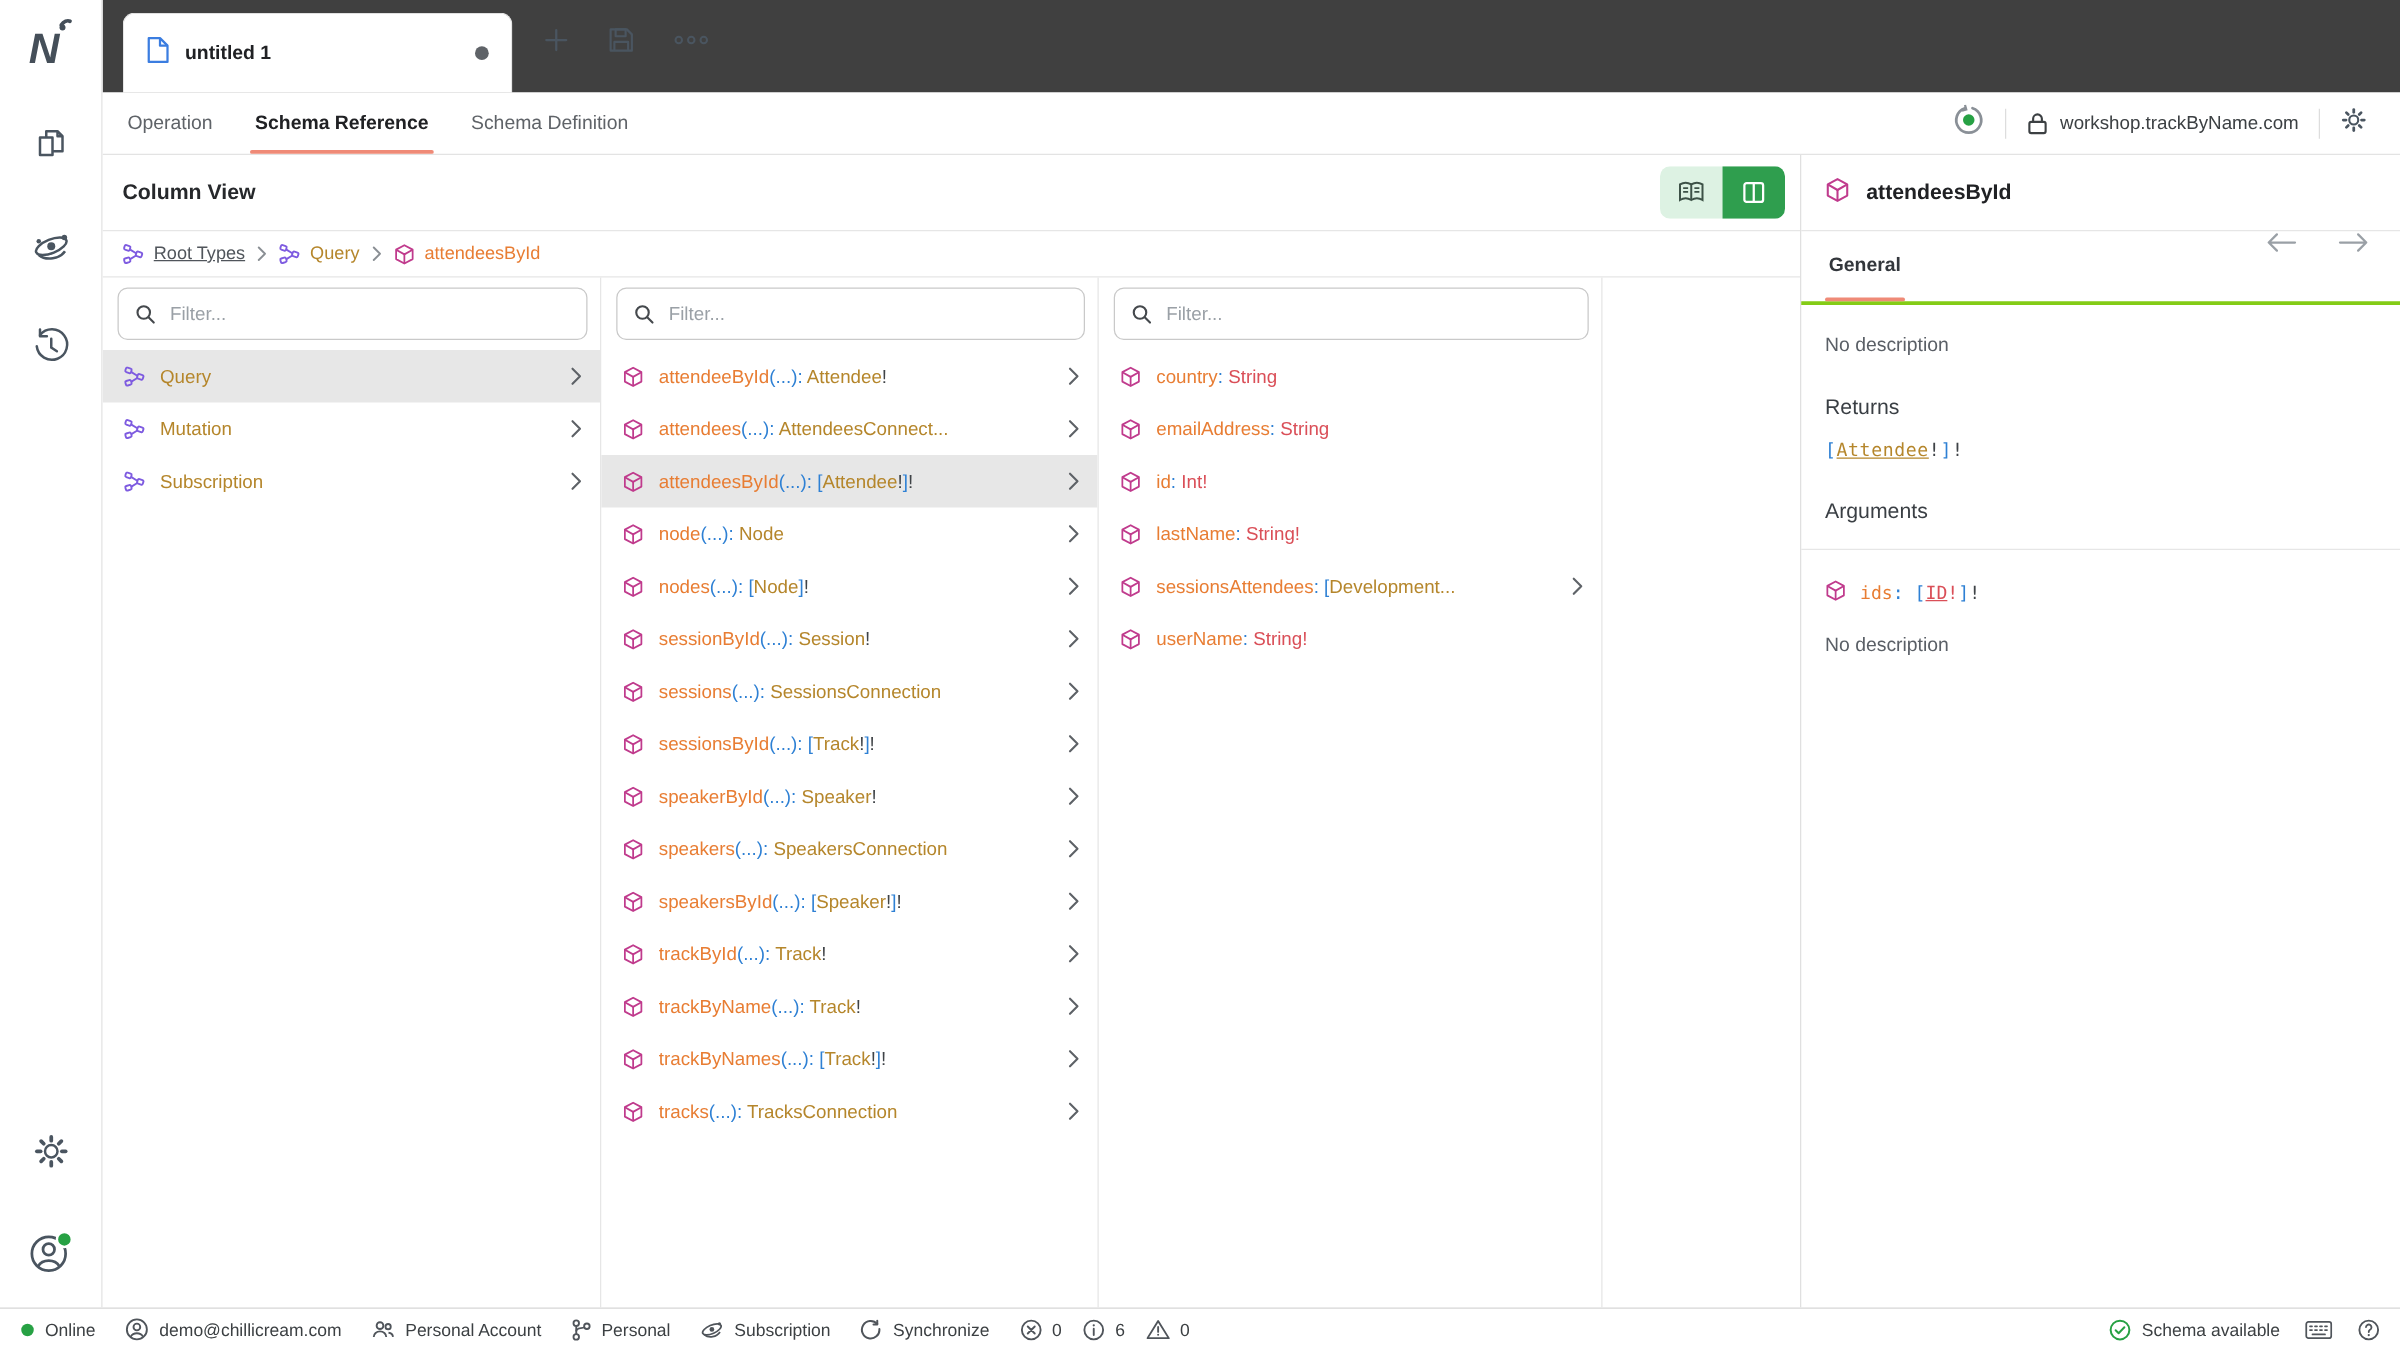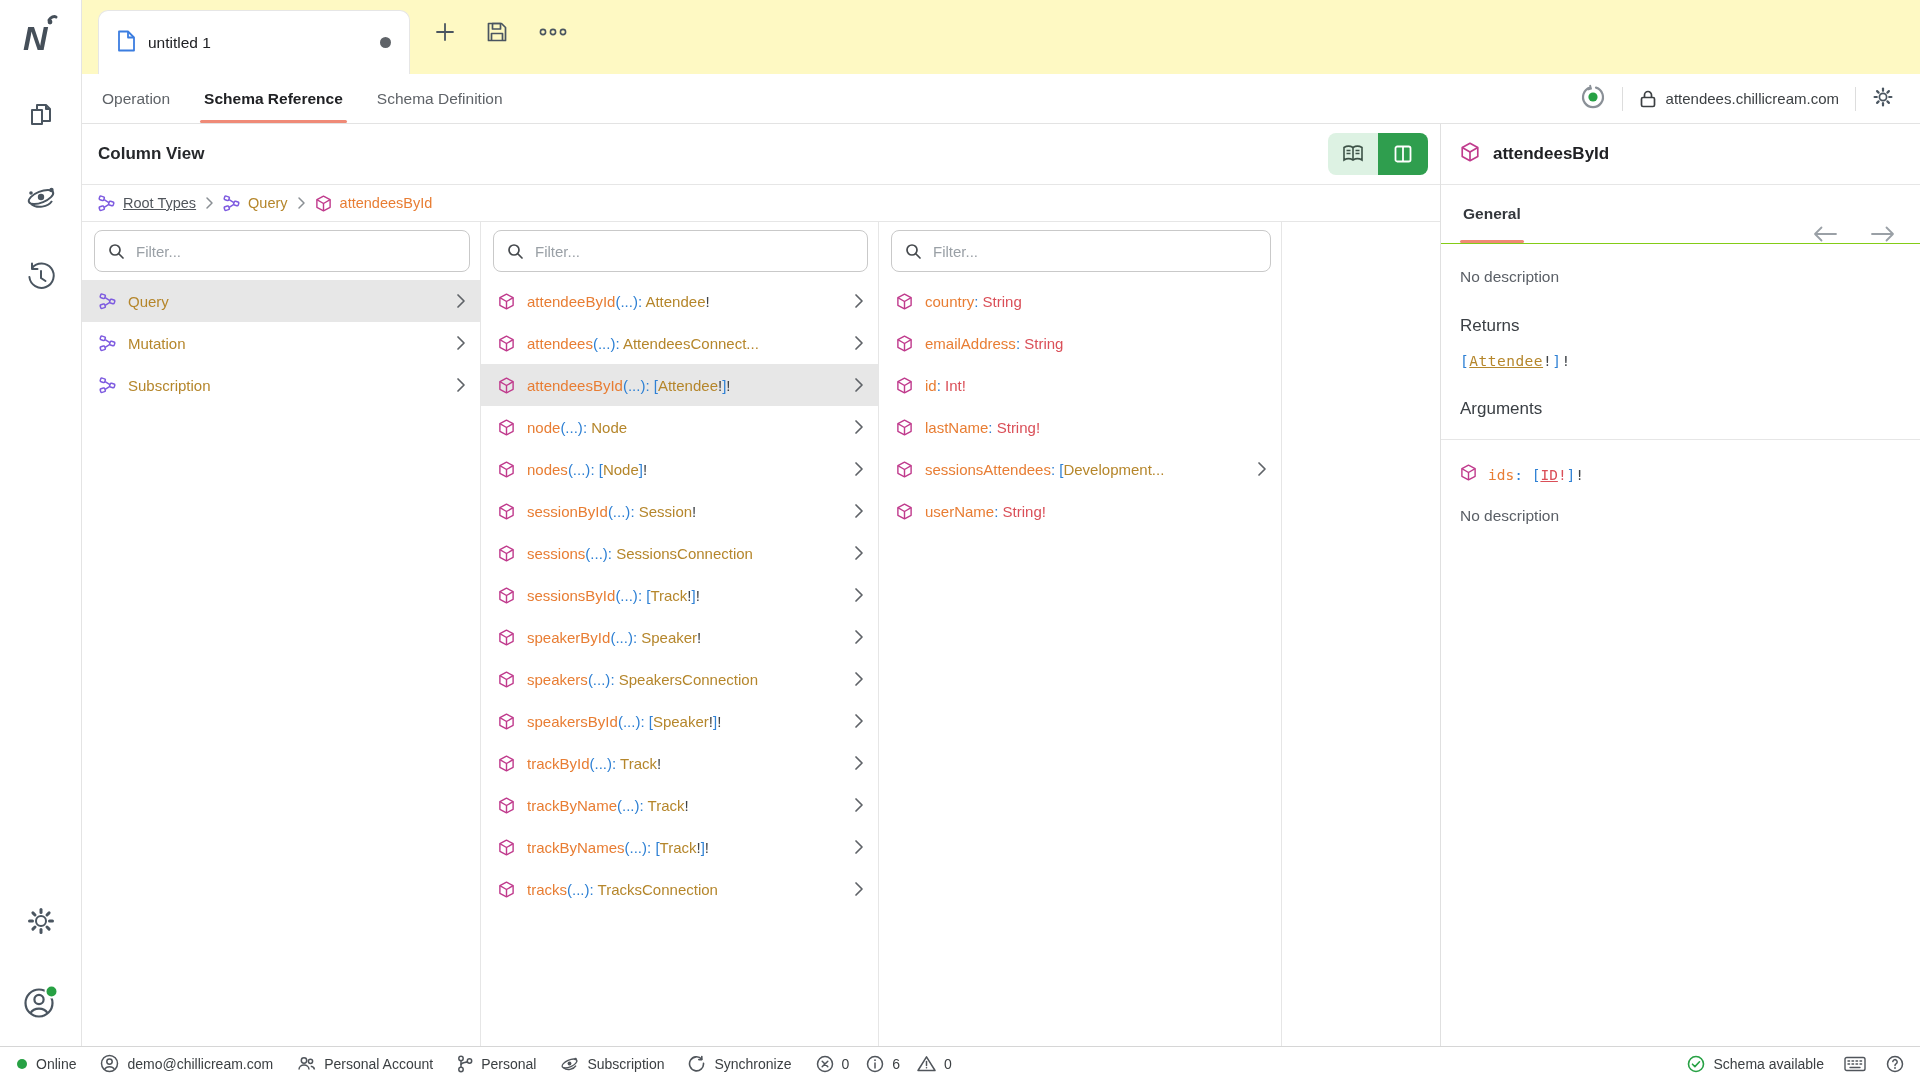--- a/index.html
+++ b/index.html
@@ -7,21 +7,21 @@
     font-family:"Liberation Sans", sans-serif; color:#26282b; }
   body { position:relative; }
 
   
   .sidebar { position:absolute; left:0; top:0; width:82px; bottom:34px;
     background:#fff; border-right:1px solid #e4e4e4; z-index:5; }
   .side-ic { position:absolute; left:50%; transform:translateX(-50%); cursor:pointer;
     display:flex; align-items:center; justify-content:center; }
 
   
-  .tabstrip { position:absolute; left:82px; right:0; top:0; height:74px; background:#fef9c3; }
+  .tabstrip { position:absolute; left:82px; right:0; top:0; height:74px; background:#404040;font-weight:bold; }
   .doc-tab { position:absolute; left:16px; top:10px; height:64px; width:312px;
     background:#fff; border:1px solid #e6e6e6; border-bottom:none;
     border-radius:10px 10px 0 0; display:flex; align-items:center;
     padding:0 18px; gap:12px; cursor:pointer; }
   .doc-tab .t-label { font-size:15.5px; color:#202124; }
   .dirty-dot { width:11px; height:11px; border-radius:50%; background:#5f6368; margin-left:auto; }
   .strip-controls { position:absolute; left:352px; top:0; height:64px;
     display:flex; align-items:center; gap:30px; }
   .strip-btn { cursor:pointer; display:flex; align-items:center; }
 
@@ -78,22 +78,22 @@
   .seg-s { color:#da4f58; }       
   .seg-b { color:#3f4347; }       
   .seg-lo { color:#b5862b; text-decoration:underline; }
   .seg-ls { color:#da4f58; text-decoration:underline; }
 
   
   .details { width:480px; flex:none; border-left:1px solid #e0e0e0; display:flex; flex-direction:column; background:#fff; }
   .d-header { height:61px; flex:none; display:flex; align-items:center; gap:13px;
     padding:0 19px; border-bottom:1px solid #e6e6e6; }
   .d-title { font-size:17px; font-weight:700; color:#202124; }
-  .d-tabs { height:59px; flex:none; border-bottom:1px solid #84cc16;
-    display:flex; align-items:flex-end; padding:0 24px 0 19px; }
+  .d-tabs { height:59px; flex:none; border-bottom:3px solid #84cc16;
+    display:flex; align-items:flex-start; padding:0 24px 0 19px; }
   .d-tab { position:relative; height:100%; display:flex; align-items:center;
     font-size:15.5px; font-weight:700; color:#33373c; cursor:pointer; padding:0 3px; }
   .d-tab .tab-underline { position:absolute; left:0; right:0; bottom:0; height:3px;
     border-radius:2px; background:#ef8a77; }
   .d-nav { margin-left:auto; display:flex; gap:32px; }
   .d-nav .nav-btn { cursor:pointer; display:flex; }
   .d-body { padding:24px 19px 0; font-size:15.5px; }
   .no-desc { color:#5a5f66; }
   .d-h { margin-top:30px; font-size:17px; color:#3a3f44; }
   .mono { font-family:"DejaVu Sans Mono", monospace; font-size:14.5px; }
@@ -222,21 +222,21 @@
         <path d="M10 1 l1 3.6 -3.4 1" stroke="#8a9097" stroke-width="1.8" fill="none"></path>
         <circle cx="13" cy="13" r="4.6" fill="#27a144"></circle>
       </svg>
     </span>
     <span class="vsep"></span>
     <span class="endpoint">
       <svg width="18" height="20" viewBox="0 0 18 20" fill="none" stroke="#3c4043" stroke-width="1.7">
         <rect x="2.5" y="8.5" width="13" height="9" rx="1.5"></rect>
         <path d="M5.5 8.5 V6 a3.5 3.5 0 0 1 7 0 v2.5"></path>
       </svg>
-      <span>attendees.chillicream.com</span>
+      <span>workshop.trackByName.com</span>
     </span>
     <span class="vsep"></span>
     <span>
       <svg width="22" height="22" viewBox="0 0 22 22" fill="none" stroke="#4a5560">
         <circle cx="11" cy="11" r="3.6" stroke-width="1.7"></circle>
         <g stroke-width="2.2" stroke-linecap="round">
           <path d="M11 2.6 v2.2"></path>
             <path d="M11 17.2 v2.2"></path>
             <path d="M2.6 11 h2.2"></path>
             <path d="M17.2 11 h2.2"></path>

